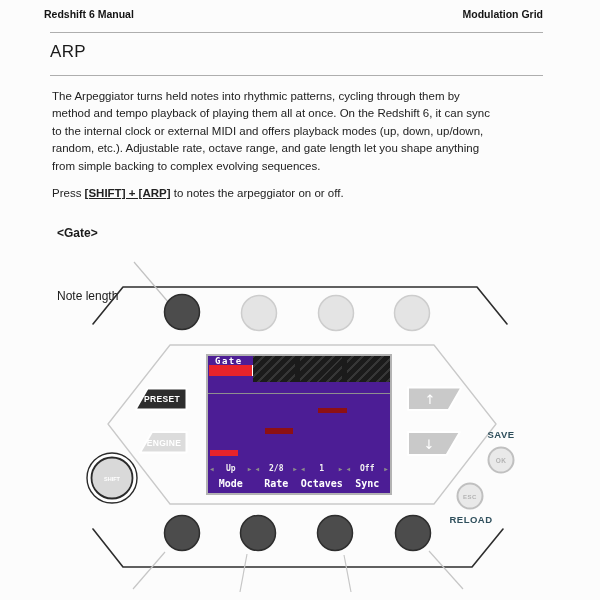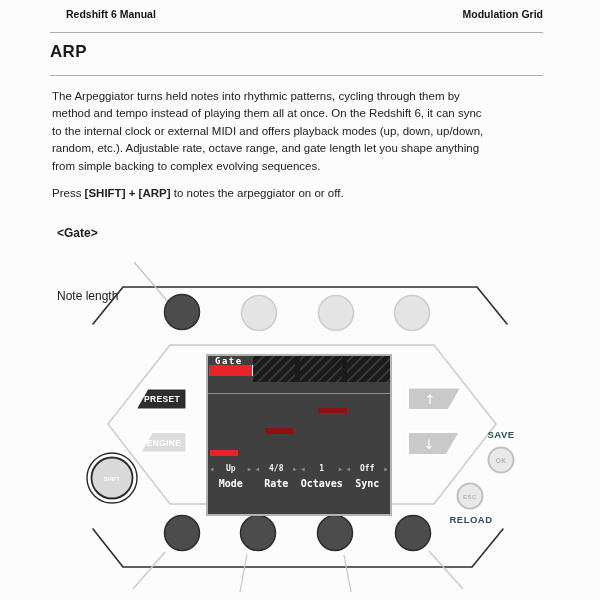--- a/index.html
+++ b/index.html
@@ -1,38 +1,38 @@
 <!DOCTYPE html>
 <html><head>
 <meta charset="utf-8">
 <style>
   html,body{margin:0;padding:0;}
   .page{position:relative;width:600px;height:600px;background:#fcfcfc;
         font-family:"Liberation Sans",sans-serif;color:#1a1a1a;overflow:hidden;}
 
   
-  .hdr{position:absolute;top:8px;left:66px;right:57px;display:flex;
+  .hdr{position:absolute;top:8px;left:44px;right:57px;display:flex;
        justify-content:space-between;font-size:10.5px;font-weight:600;color:#141414;}
   .rule{position:absolute;left:50px;width:493px;height:0;border-top:1px solid #aeaeae;}
   .rule1{top:32px;} .rule2{top:75px;}
-  .h1{position:absolute;top:42px;left:50px;font-size:17px;font-weight:700;letter-spacing:.3px;}
+  .h1{position:absolute;top:42px;left:50px;font-size:17px;font-weight:400;letter-spacing:.3px;}
   .para{position:absolute;top:88px;left:52px;width:500px;font-size:11.5px;
         font-weight:500;line-height:17.4px;color:#222;}
   .press{position:absolute;top:187px;left:52px;font-size:11.5px;font-weight:500;color:#222;}
-  .press b{font-weight:800;}
+  .press b{font-weight:800;text-decoration:underline;}
   .callout-param{position:absolute;top:226px;left:57px;font-size:12px;font-weight:800;}
   .callout-desc{position:absolute;top:241px;left:57px;font-size:12px;font-weight:500;margin-top:48px;}
 
   
   .devsvg{position:absolute;left:0;top:0;width:600px;height:600px;}
   .svgtxt{font-family:"Liberation Sans",sans-serif;font-weight:700;}
 
   
-  .screen{position:absolute;left:206px;top:354px;width:186px;height:162px;
-          background:#404040;border:2px solid #b3b3b3;box-sizing:border-box;
+  .screen{position:absolute;left:206px;top:354px;width:186px;height:141px;
+          background:#4c1d95;border:2px solid #b3b3b3;box-sizing:border-box;
           font-family:"DejaVu Sans Mono",monospace;color:#fff;}
   .gate-label{position:absolute;left:7px;top:0px;font-size:9px;font-weight:700;letter-spacing:1.5px;}
   .gate-bar{position:absolute;left:1px;top:9px;width:43px;height:11px;
             border-right:2px solid #fff;}
   .hatch{position:absolute;left:45px;top:0px;right:0px;height:26px;
          background:repeating-linear-gradient(135deg,#363636 0 2px,#1b1b1b 2px 7px);}
   .hatch-gap{position:absolute;top:0px;width:5px;height:26px;background:#1b1b1b;}
   .scr-title{position:absolute;left:0;right:0;top:20px;text-align:center;
              font-size:12px;font-weight:700;letter-spacing:-0.5px;}
   .title-sep{position:absolute;left:0;right:0;top:37px;border-top:1px solid #8f8f8f;}
@@ -53,21 +53,21 @@
   <div class="hdr">
     <span>Redshift 6 Manual</span>
     <span>Modulation Grid</span>
   </div>
   <div class="rule rule1"></div>
   <div class="h1">ARP</div>
   <div class="rule rule2"></div>
 
   <div class="para">
     <div>The Arpeggiator turns held notes into rhythmic patterns, cycling through them by</div>
-    <div>method and tempo instead of playing them all at once. On the Redshift 6, it can sync</div>
+    <div>method and tempo playback of playing them all at once. On the Redshift 6, it can sync</div>
     <div>to the internal clock or external MIDI and offers playback modes (up, down, up/down,</div>
     <div>random, etc.). Adjustable rate, octave range, and gate length let you shape anything</div>
     <div>from simple backing to complex evolving sequences.</div>
   </div>
   <div class="press"><span>Press </span><b>[SHIFT] + [ARP]</b><span> to notes the arpeggiator on or off.</span></div>
 
   <div class="callout-param">&lt;Gate&gt;</div>
   <div class="callout-desc">Note length</div>
 
   <svg class="devsvg" viewBox="0 0 600 600">
@@ -130,21 +130,21 @@
     <div class="step-bar" id="step3" style="left: 110px; top: 52px; width: 29px; height: 5px; background: rgb(141, 16, 19);"></div>
 
     <div class="prow prow-vals">
       <div class="pcol">
         <span class="parrow">◀</span>
         <span class="pval">Up</span>
         <span class="parrow">▶</span>
       </div>
       <div class="pcol">
         <span class="parrow">◀</span>
-        <span class="pval">4/8</span>
+        <span class="pval">2/8</span>
         <span class="parrow">▶</span>
       </div>
       <div class="pcol">
         <span class="parrow">◀</span>
         <span class="pval">1</span>
         <span class="parrow">▶</span>
       </div>
       <div class="pcol">
         <span class="parrow">◀</span>
         <span class="pval">Off</span>

